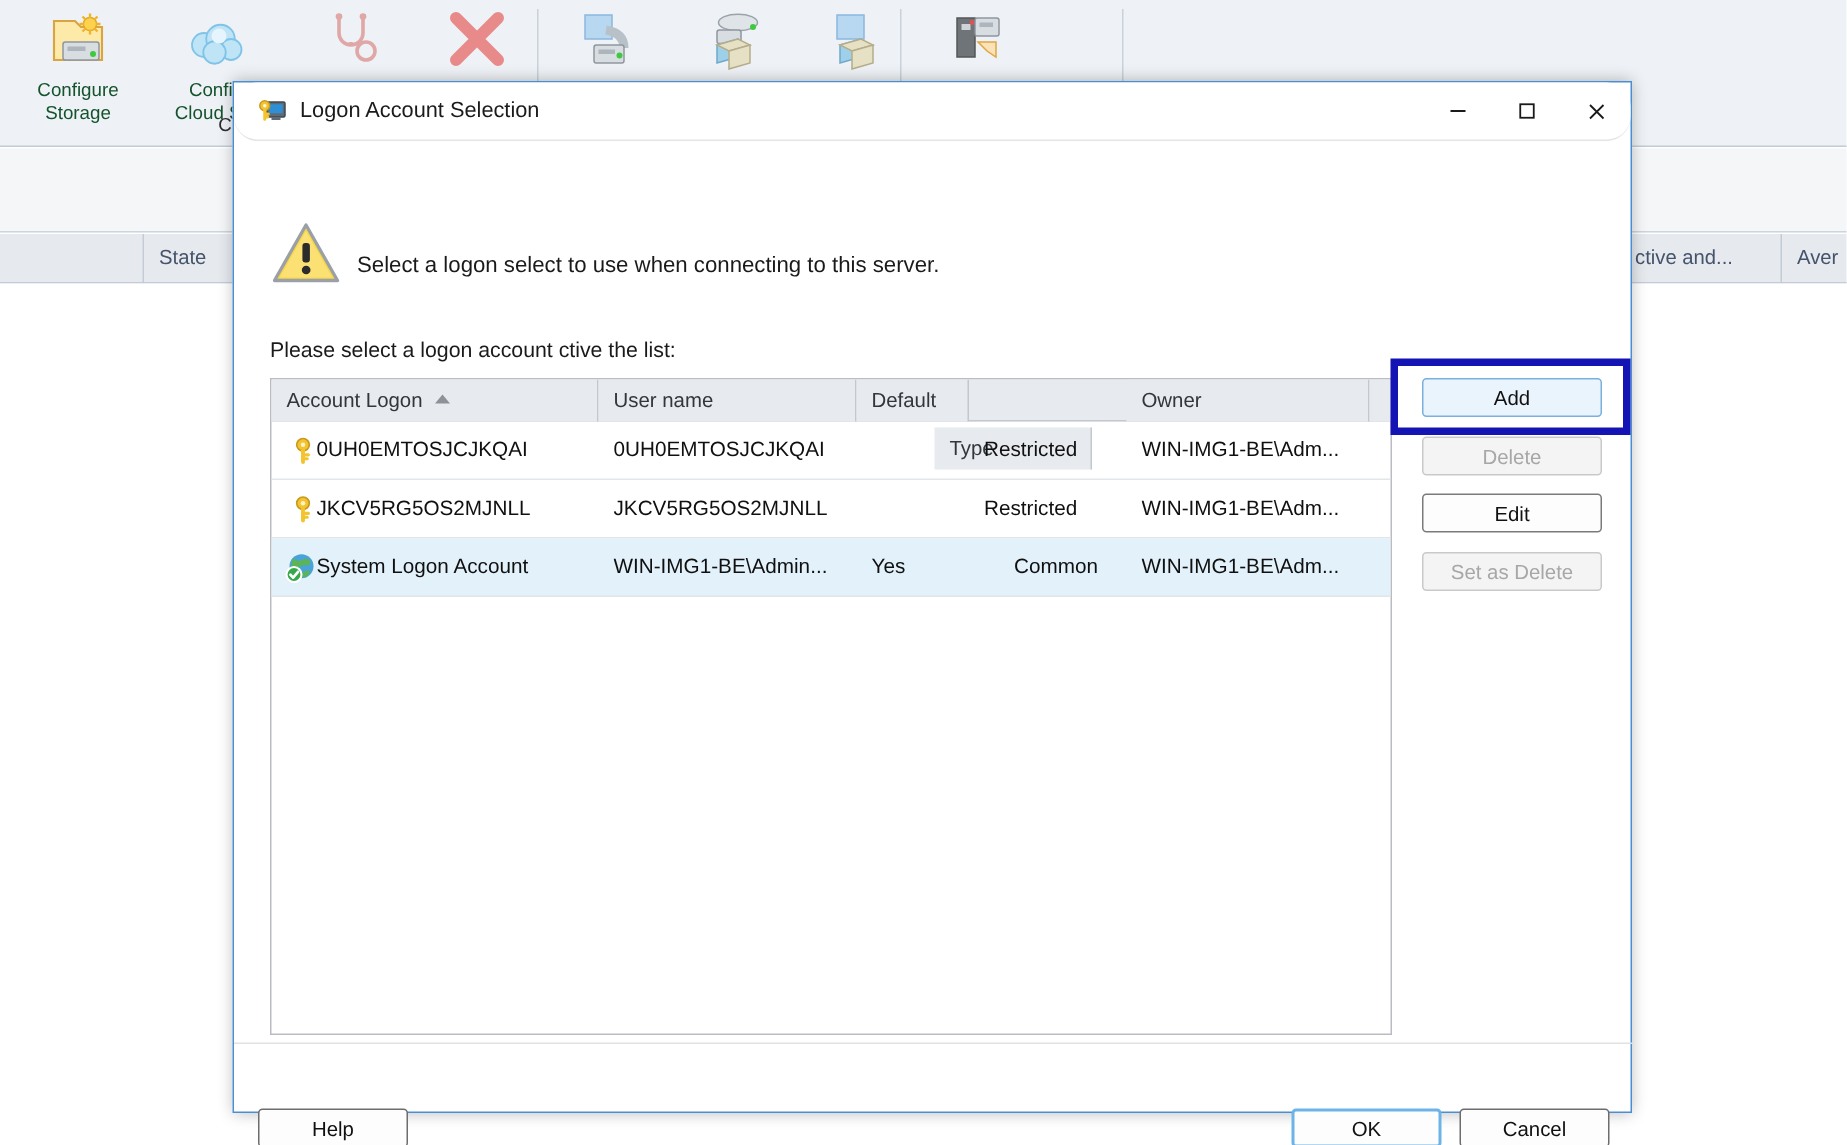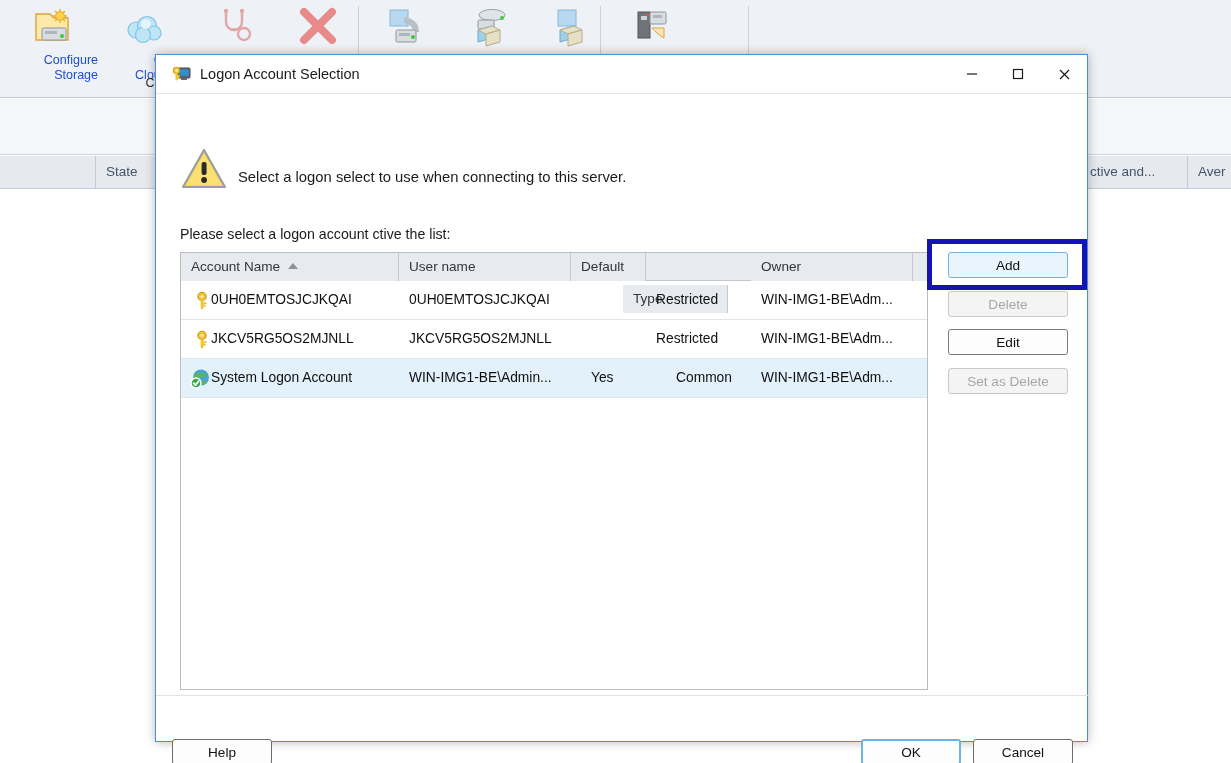--- a/index.html
+++ b/index.html
@@ -26,23 +26,23 @@
   #ribbon-inner { position: relative; width: 100%; height: 100%; }
 
   .ribbon-group-sep {
     position: absolute; top: 6px; width: 1px; height: 78px;
     background: #c9d2db;
   }
 
   .rb-item {
     position: absolute;
     width: 92px;
-    text-align: right;
+    text-align: center;
     font-size: 12.5px;
-    color: #1d4ed8;
+    color: #14532d;
     line-height: 15px;
   }
   .rb-item .rb-ico {
     display: block; height: 44px; margin: 4px auto 3px auto;
     position: relative; width: 52px;
   }
   .rb-lbl { display: block; }
 
   #ribbon-group-caption {
     position: absolute; left: 0; top: 76px; width: 300px;
@@ -82,20 +82,21 @@
     width: 933px; height: 688px;
     background: #ffffff;
     border: 1px solid #4a8fd4;
     box-shadow: 0 0 10px rgba(0,0,0,0.28);
   }
   #titlebar {
     position: relative;
     height: 39px; width: 100%;
     background: #ffffff;
     border-bottom: 1px solid #e4e4e4;
+    border-radius: 16px;
   }
   #title-icon {
     position: absolute; left: 16px; top: 10px;
     width: 19px; height: 18px;
   }
   #title-text {
     position: absolute; left: 44px; top: 11px;
     font-size: 14.5px; color: #1b1b1b;
   }
   .wbtn {
@@ -398,21 +399,21 @@
       </svg>
     </span>
 
     <div id="headline">Select a logon select to use when connecting to this server.</div>
     <div id="sub-label">Please select a logon account ctive the list:</div>
 
     <div id="listview">
 
       <div id="lv-header">
         <div class="lv-th" style="left:0px;   width:218px;">
-          <span>Account Name</span><span class="sort-arrow"></span>
+          <span>Account Logon</span><span class="sort-arrow"></span>
         </div>
         <div class="lv-th" style="left:218px; width:172px;">User name</div>
         <div class="lv-th" style="left:390px; width:75px;">Default</div>
         <div class="lv-th" style="left:442px; width:105px;margin-top:32px;">Type</div>
         <div class="lv-th" style="left:570px; width:162px;">Owner</div>
         <div class="lv-th" style="left:732px; width:16px; border-right:none;"></div>
       </div>
 
       <div class="lv-row">
         <span class="row-icon" style="left:12px;">
@@ -452,21 +453,21 @@
             <circle cx="11" cy="9.5" r="8" fill="#4aa3d8"></circle>
             <path d="M4 6 q4 2 7 0 q3 -2 6 1 M3.5 12 q5 3 9 0 q3 -2 6 1 M11 1.6 v15.8" stroke="#2f7e3f" stroke-width="0" fill="none"></path>
             <path d="M5 4 q3 3 7 1 q3 -1.5 5 1 l-1 3 q-4 -1 -6 1 q-3 3 -6 0 z" fill="#5bb35a"></path>
             <path d="M6 13 q4 2 7 0 q2 -1 4 0 l-2 3 q-3 2 -6 0 z" fill="#5bb35a"></path>
             <circle cx="6" cy="15" r="5" fill="#35a94a" stroke="#ffffff" stroke-width="1.4"></circle>
             <path d="M3.6 15.2 l1.8 1.9 l3.3 -3.9" fill="none" stroke="#ffffff" stroke-width="1.8" stroke-linecap="round" stroke-linejoin="round"></path>
           </svg>
         </span>
         <div class="lv-cell" style="left:30px; width:188px;">System Logon Account</div>
         <div class="lv-cell" style="left:228px; width:162px;">WIN-IMG1-BE\Admin...</div>
-        <div class="lv-cell" style="left:400px; width:65px;margin-left:10px;">Yes</div>
+        <div class="lv-cell" style="left:400px; width:65px;">Yes</div>
         <div class="lv-cell" style="left:495px; width:95px;">Common</div>
         <div class="lv-cell" style="left:580px; width:152px;">WIN-IMG1-BE\Adm...</div>
       </div>
     </div>
 
     <div class="sbtn primary" id="btn-add">Add</div>
     <div class="sbtn disabled" id="btn-delete">Delete</div>
     <div class="sbtn" id="btn-edit">Edit</div>
     <div class="sbtn disabled" id="btn-setdef">Set as Delete</div>
 

